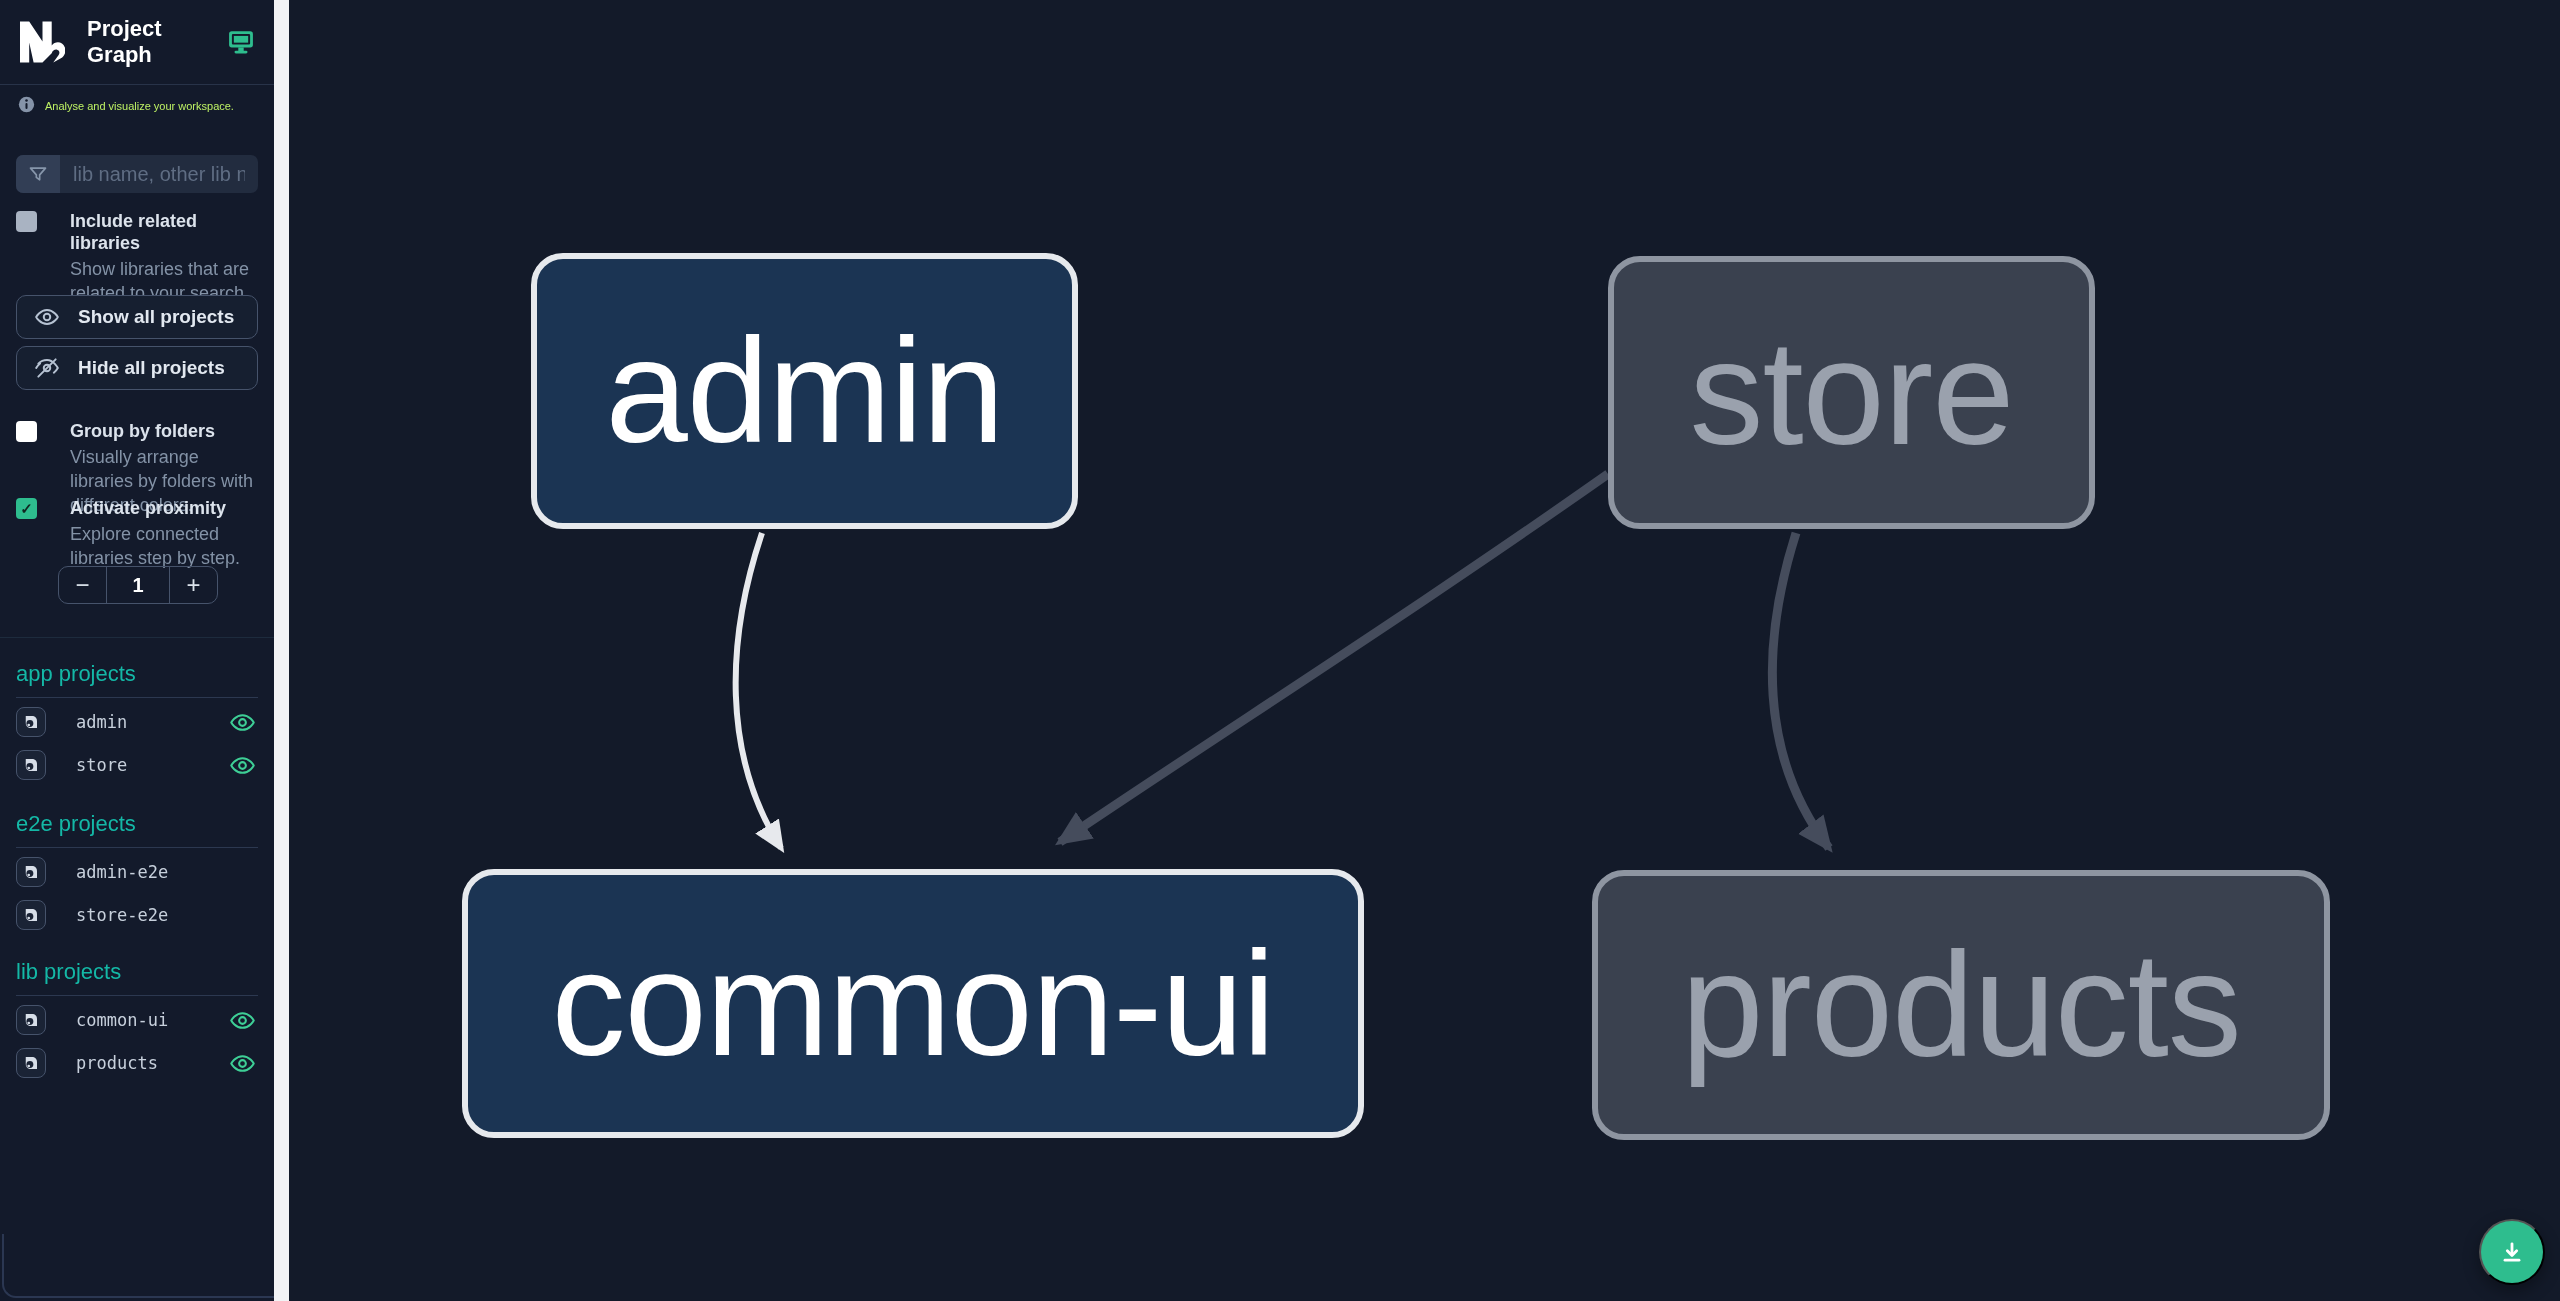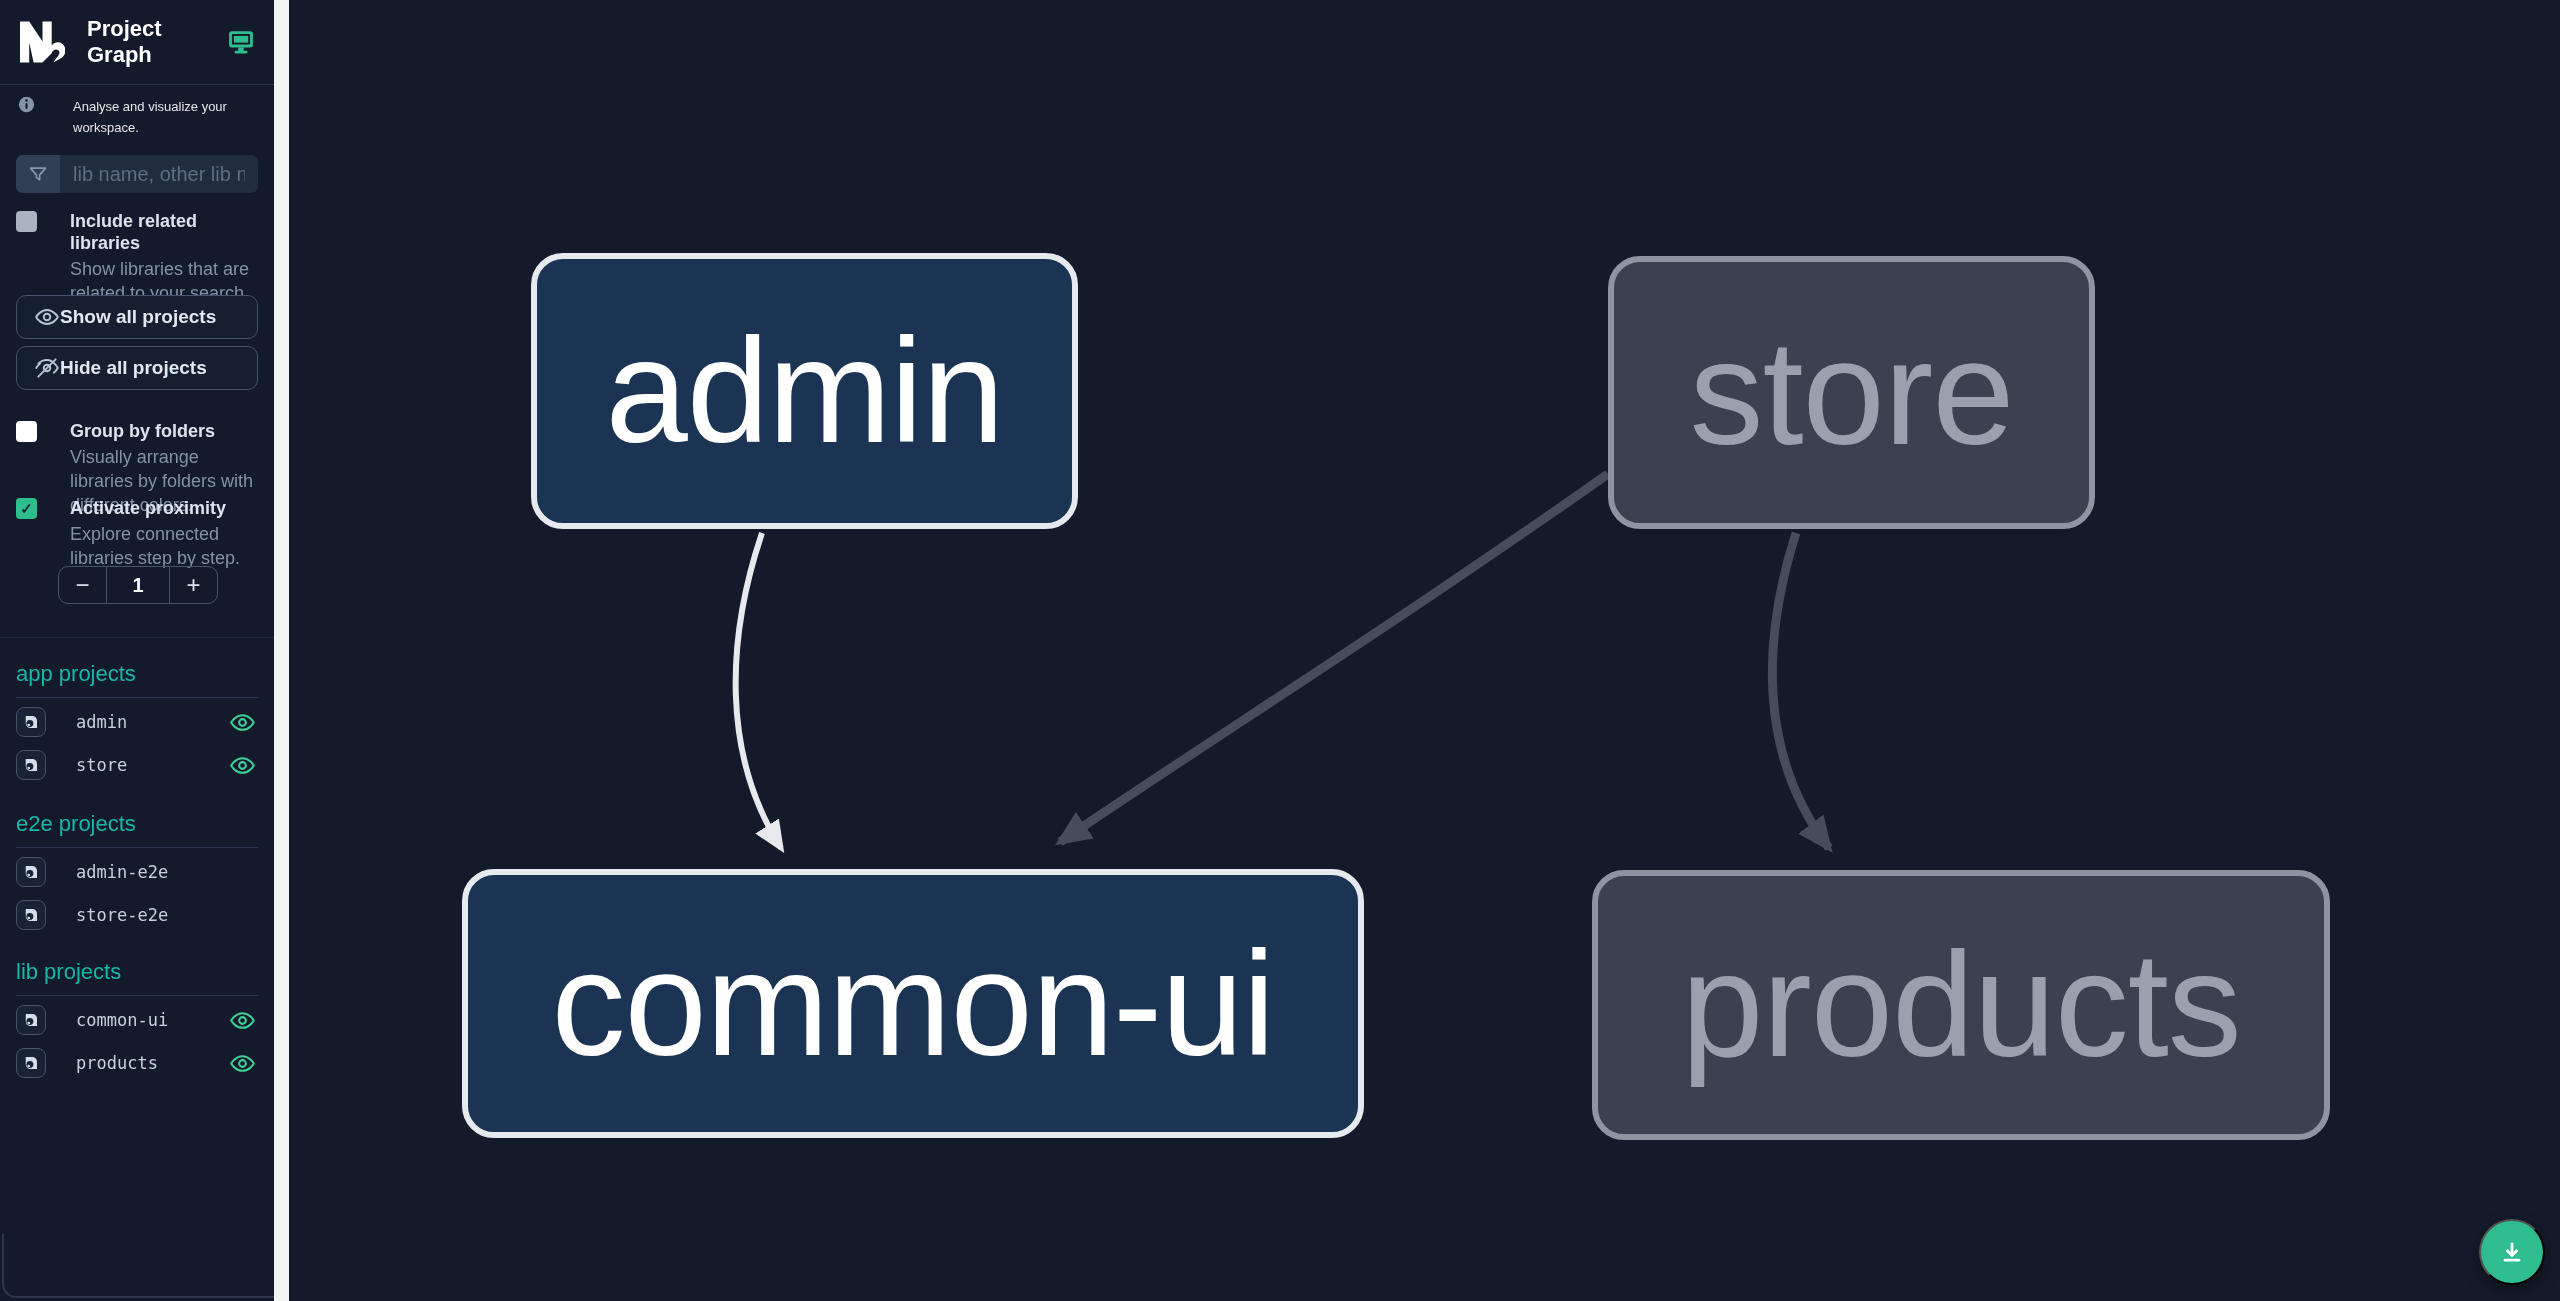--- a/index.html
+++ b/index.html
@@ -15,21 +15,21 @@
   .scroll-track { position:absolute; left:274px; top:0; width:15px; height:1301px;
              background:#f2f3f5; z-index:6; }
 
   .header { position:absolute; left:0; top:0; width:274px; height:85px;
             border-bottom:1px solid #283349; display:flex; align-items:center;
             padding:0 20px; }
   .app-title { color:#fff; font-size:22px; font-weight:700; margin-left:22px; flex:1; }
 
   .subtitle-row { position:absolute; left:18px; top:96px; width:240px; display:flex;
             gap:10px; align-items:flex-start; }
-  .subtitle-text { color:#e5e5e5; font-size:13px; line-height:21px;margin-left:28px; }
+  .subtitle-text { color:#bef264; font-size:11px; line-height:21px; }
 
   .search { position:absolute; left:16px; top:155px; width:242px; height:38px;
             display:flex; border-radius:7px; overflow:hidden; background:#222c3f; }
   .search-iconbox { width:44px; background:#323e55; display:flex; align-items:center;
             justify-content:center; flex:none; }
   .search input { flex:1; min-width:0; border:none; outline:none; background:transparent;
             color:#cbd5e1; font-size:20px; padding:0 13px;
             font-family:"Liberation Sans", sans-serif; }
   .search input::placeholder { color:#5f6d83; }
 
@@ -42,21 +42,21 @@
             display:flex; align-items:center; justify-content:center;
             font-size:15px; font-weight:700; color:#112620; }
   .cb-gray  { background:#a9b3c2; }
   .cb-white { background:#ffffff; }
   .cb-teal  { background:#2ebd8e; }
   .option-label { font-size:18px; font-weight:700; color:#dce3ec; line-height:22px; }
   .option-desc  { font-size:18px; color:#8392a6; line-height:24px; margin-top:3px; }
 
   .side-btn { position:absolute; left:16px; width:242px; height:44px;
             border:1.5px solid #46536b; border-radius:10px; background:#161f30;
-            display:flex; align-items:center; gap:0; padding:0 17px;
+            display:flex; align-items:center; gap:18px; padding:0 17px;
             color:#e2e8f0; font-size:19px; font-weight:700; cursor:pointer; }
   .btn-show { top:295px; }
   .btn-hide { top:346px; }
 
   .stepper { position:absolute; left:58px; top:566px; width:160px; height:38px;
             display:flex; border:1.5px solid #46536b; border-radius:10px;
             overflow:hidden; color:#dce3ec; }
   .step-btn { width:47px; display:flex; align-items:center; justify-content:center;
             font-size:24px; cursor:pointer; }
   .step-val { flex:1; display:flex; align-items:center; justify-content:center;

